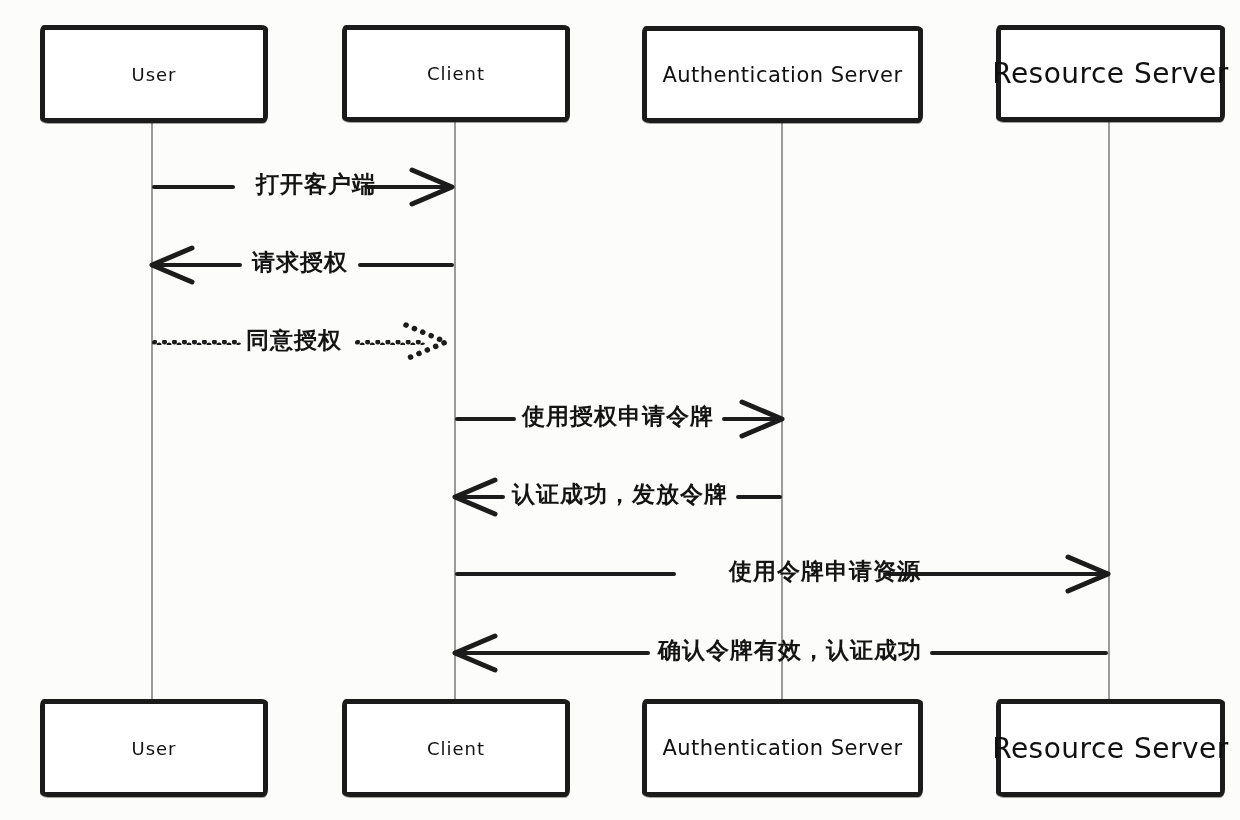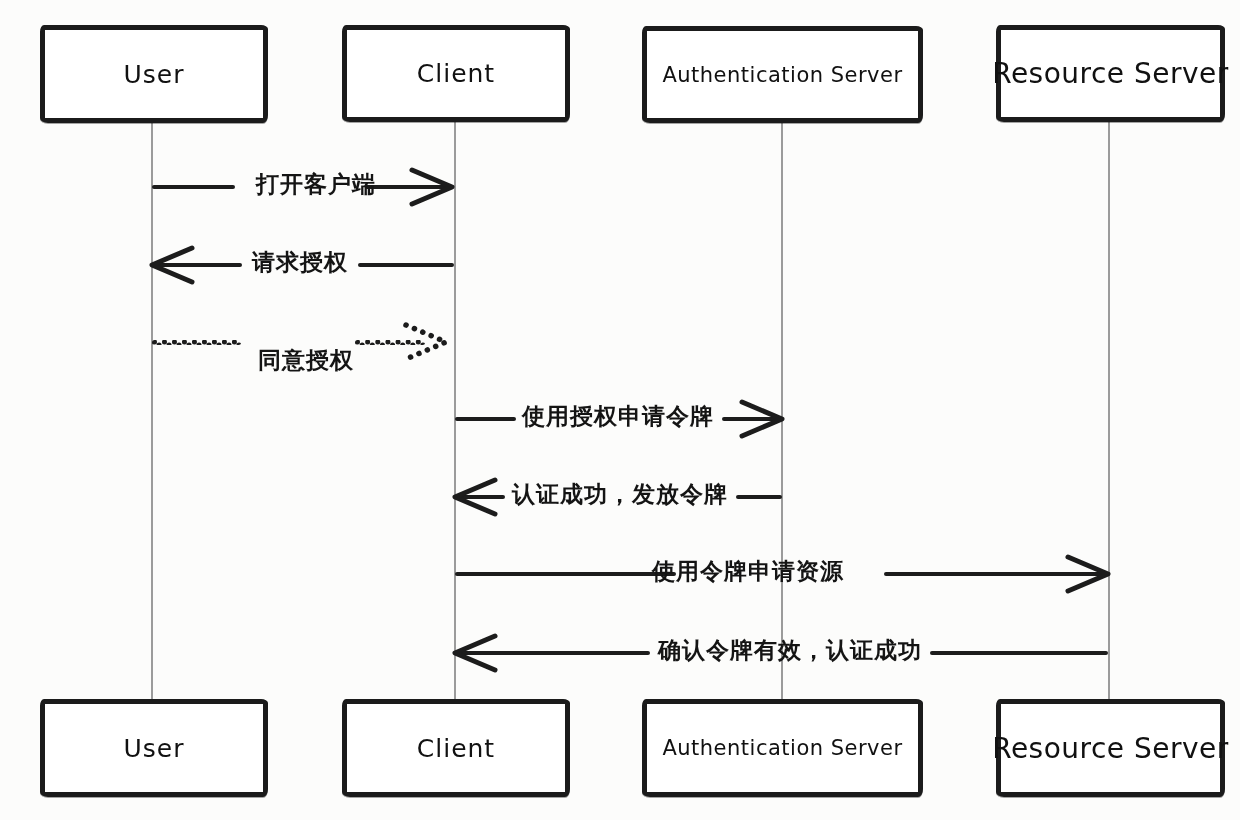--- a/index.html
+++ b/index.html
@@ -18,21 +18,21 @@
     position: absolute;
     background: #ffffff;
     border: 5px solid #1b1b1b;
     border-radius: 4px 7px 5px 8px / 7px 4px 8px 5px;
     display: flex;
     align-items: center;
     justify-content: center;
     box-shadow: 0 1px 0 rgba(0,0,0,0.35);
   }
   .actor-box span {
-    font-size: 25px;
+    font-size: 18px;
     letter-spacing: 1px;
     color: #111;
     white-space: nowrap;
   }
   .actor-box.narrowtext span { font-size: 21px; letter-spacing: 0.5px; }
   .actor-box.midtext span { font-size: 28px; letter-spacing: 0.5px; }
 
   
   .lifeline {
     position: absolute;
@@ -131,21 +131,21 @@
     <div class="seg" style="left:358px; top:263px; width:96px;"></div>
     <span class="msg-label" style="left:300px; top:262px;">请求授权</span>
     <svg class="arrowhead" style="left:146px; top:243px;" width="56" height="44" viewBox="0 0 56 44">
       <polyline points="46,5 6,22 46,39" fill="none" stroke="#1c1c1c" stroke-width="5" stroke-linecap="round" stroke-linejoin="round"></polyline>
     </svg>
   </div>
 
   <div>
     <div class="seg dotted" style="left:152px; top:340px; width:89px;"></div>
     <div class="seg dotted" style="left:355px; top:340px; width:70px;"></div>
-    <span class="msg-label" style="left:306px; top:340px;margin-top:20px;">同意授权</span>
+    <span class="msg-label" style="left:294px; top:340px;">同意授权</span>
     <svg class="arrowhead" style="left:396px; top:320px;" width="56" height="44" viewBox="0 0 56 44">
       <polyline points="10,5 50,22 10,39" fill="none" stroke="#1c1c1c" stroke-width="5.5" stroke-linecap="round" stroke-linejoin="round" stroke-dasharray="0.1 9"></polyline>
     </svg>
   </div>
 
   <div>
     <div class="seg" style="left:455px; top:417px; width:61px;"></div>
     <div class="seg" style="left:722px; top:417px; width:56px;"></div>
     <span class="msg-label" style="left:618px; top:416px;">使用授权申请令牌</span>
     <svg class="arrowhead" style="left:732px; top:397px;" width="56" height="44" viewBox="0 0 56 44">
@@ -158,21 +158,21 @@
     <div class="seg" style="left:736px; top:495px; width:46px;"></div>
     <span class="msg-label" style="left:620px; top:494px;">认证成功，发放令牌</span>
     <svg class="arrowhead" style="left:449px; top:475px;" width="56" height="44" viewBox="0 0 56 44">
       <polyline points="46,5 6,22 46,39" fill="none" stroke="#1c1c1c" stroke-width="5" stroke-linecap="round" stroke-linejoin="round"></polyline>
     </svg>
   </div>
 
   <div>
     <div class="seg" style="left:455px; top:572px; width:221px;"></div>
     <div class="seg" style="left:884px; top:572px; width:220px;"></div>
-    <span class="msg-label" style="left:748px; top:571px;">使用令牌申请资源</span>
+    <span class="msg-label" style="left:825px; top:571px;">使用令牌申请资源</span>
     <svg class="arrowhead" style="left:1058px; top:552px;" width="56" height="44" viewBox="0 0 56 44">
       <polyline points="10,5 50,22 10,39" fill="none" stroke="#1c1c1c" stroke-width="5" stroke-linecap="round" stroke-linejoin="round"></polyline>
     </svg>
   </div>
 
   <div>
     <div class="seg" style="left:455px; top:651px; width:195px;"></div>
     <div class="seg" style="left:930px; top:651px; width:178px;"></div>
     <span class="msg-label" style="left:790px; top:650px;">确认令牌有效，认证成功</span>
     <svg class="arrowhead" style="left:449px; top:631px;" width="56" height="44" viewBox="0 0 56 44">

